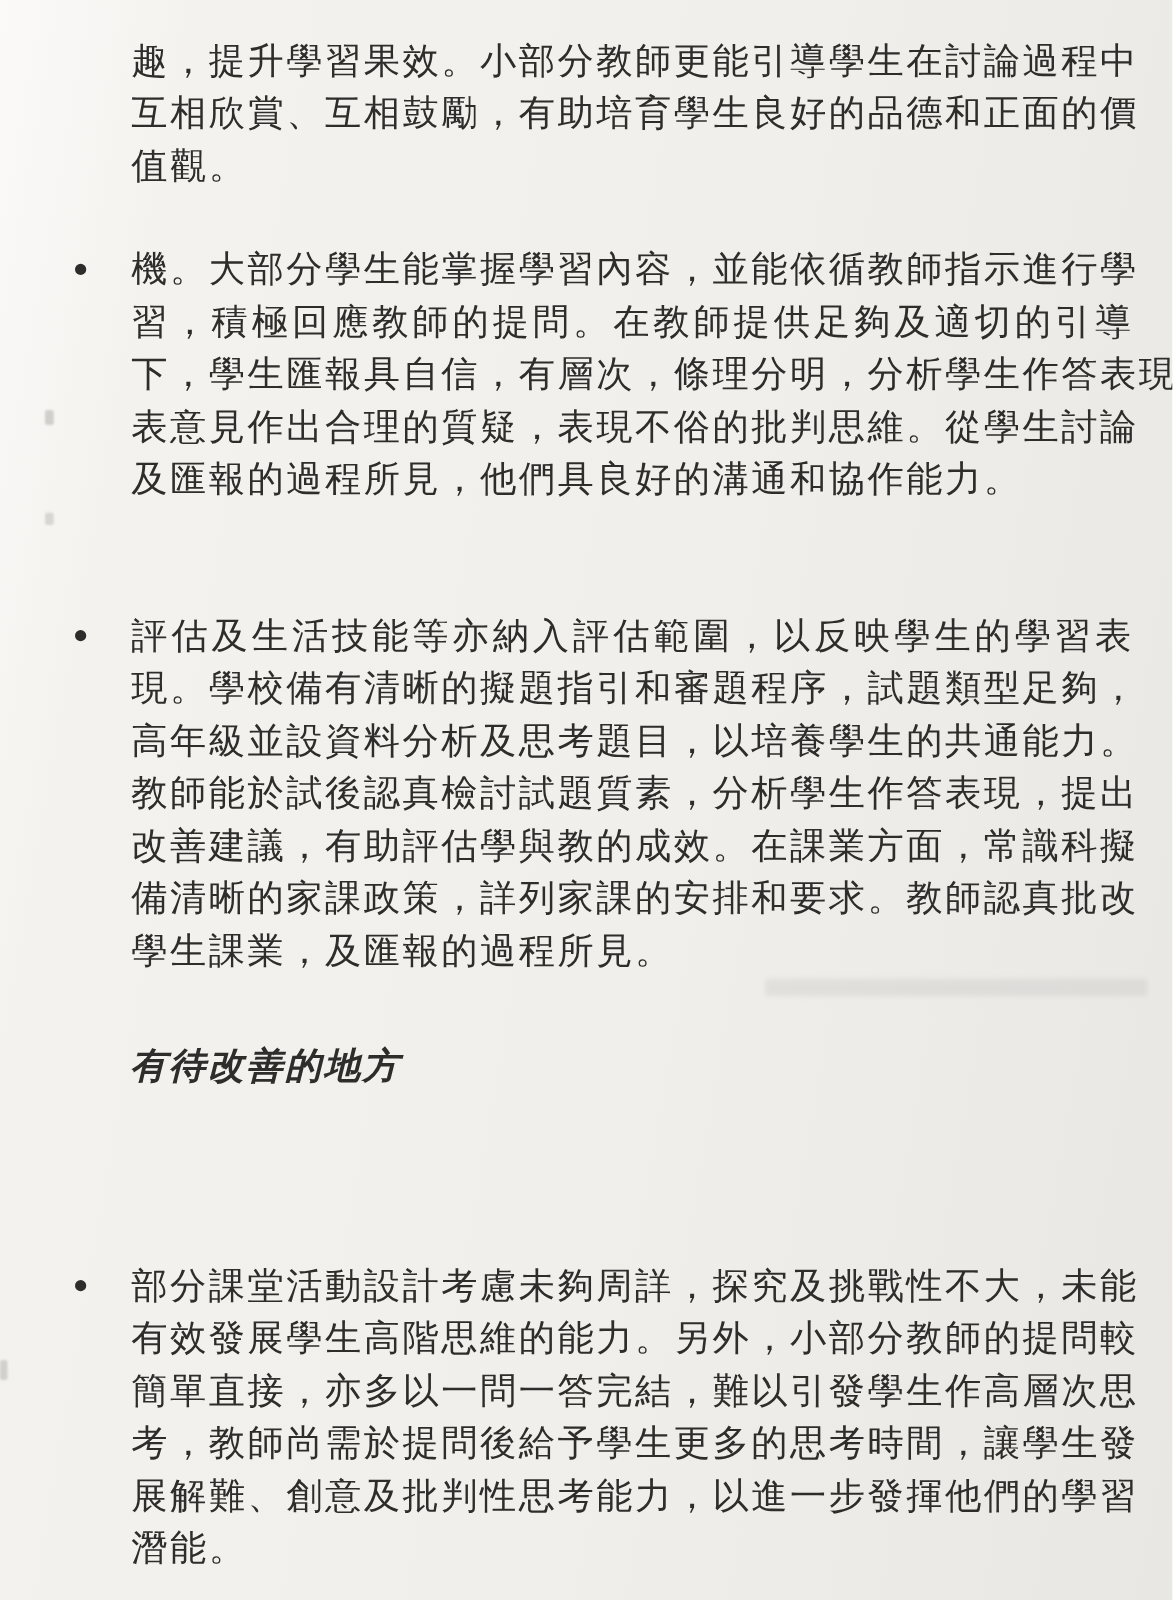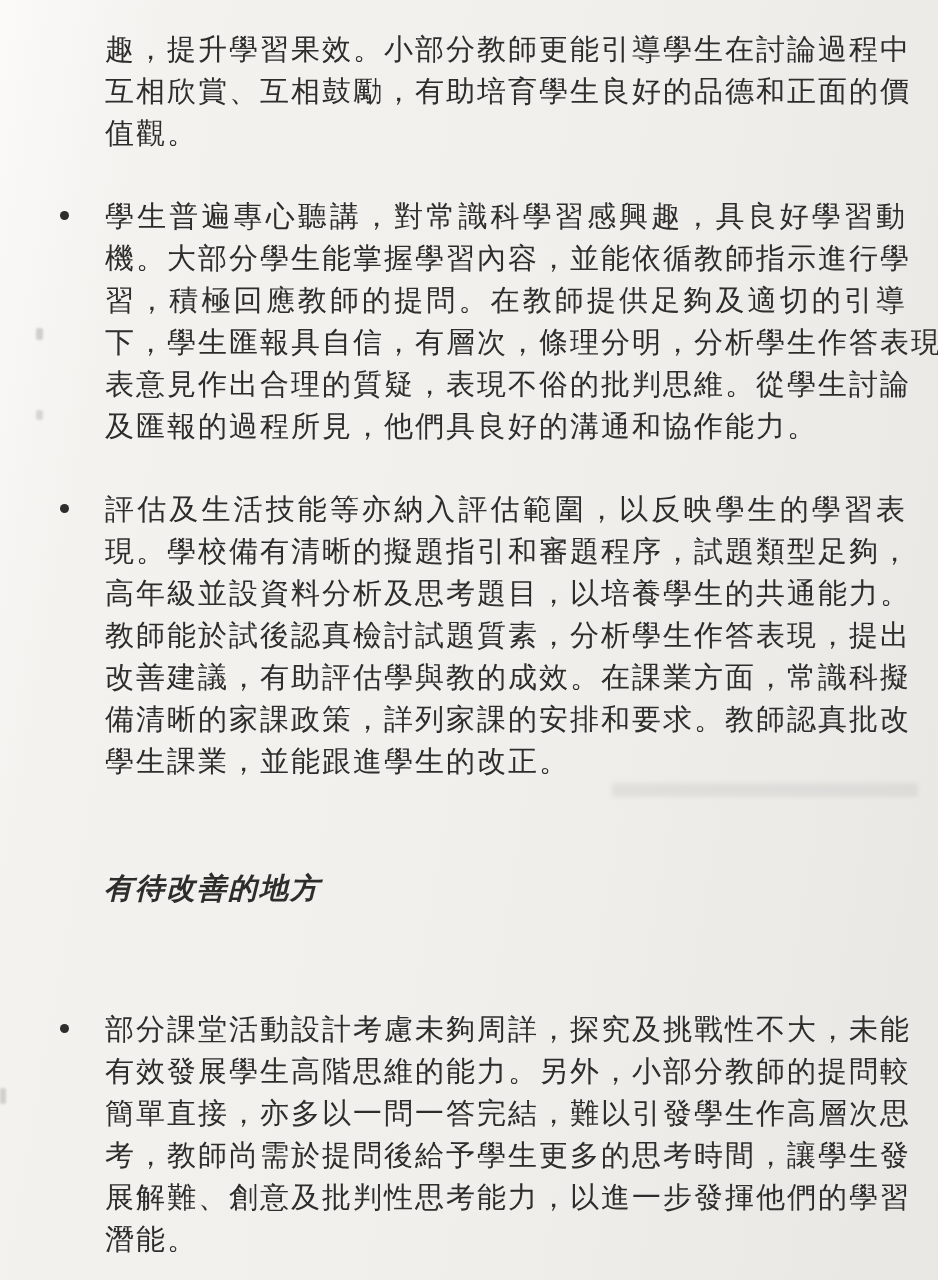--- a/index.html
+++ b/index.html
@@ -43,27 +43,26 @@
     position: absolute;
     left: -45px;
     top: 16px;
     width: 9px; height: 9px;
     border-radius: 50%;
     background: var(--ink);
   }
   .heading {
     position: absolute;
     left: 104px;
-    top: 870px;
+    top: 832px;
     font-size: 29px;
     line-height: 42px;
     font-weight: bold;
     font-style: italic;
     letter-spacing: 2px;
-    font-family: Liberation Mono, monospace;
   }
   
   .artifact {
     position: absolute;
     background: #6f6e6c;
     border-radius: 2px;
     pointer-events: none;
   }
   .artifact-1 { left: 612px; top: 783px; width: 306px; height: 14px; opacity: 0.10; filter: blur(2px); }
   .artifact-2 { left: 36px;  top: 328px; width: 7px;  height: 12px; opacity: 0.28; filter: blur(1px); }
@@ -82,39 +81,38 @@
 
   <div class="para" style="top:28px">
       <div class="text-line">趣，提升學習果效。小部分教師更能引導學生在討論過程中</div>
       <div class="text-line">互相欣賞、互相鼓勵，有助培育學生良好的品德和正面的價</div>
       <div class="text-line last-line">值觀。</div>
     </div>
 
   <div class="para" style="top:195px">
     <span class="bullet-dot"></span>
     <div class="lines">
-        <div class="text-line">學生普遍專心聽講，對常識科學習感興趣，具良好學習動</div>
         <div class="text-line">機。大部分學生能掌握學習內容，並能依循教師指示進行學</div>
         <div class="text-line">習，積極回應教師的提問。在教師提供足夠及適切的引導</div>
         <div class="text-line">下，學生匯報具自信，有層次，條理分明，分析學生作答表現</div>
         <div class="text-line">表意見作出合理的質疑，表現不俗的批判思維。從學生討論</div>
         <div class="text-line last-line">及匯報的過程所見，他們具良好的溝通和協作能力。</div>
       </div>
   </div>
 
   <div class="para" style="top:488px">
     <span class="bullet-dot"></span>
     <div class="lines">
         <div class="text-line">評估及生活技能等亦納入評估範圍，以反映學生的學習表</div>
         <div class="text-line">現。學校備有清晰的擬題指引和審題程序，試題類型足夠，</div>
         <div class="text-line">高年級並設資料分析及思考題目，以培養學生的共通能力。</div>
         <div class="text-line">教師能於試後認真檢討試題質素，分析學生作答表現，提出</div>
         <div class="text-line">改善建議，有助評估學與教的成效。在課業方面，常識科擬</div>
         <div class="text-line">備清晰的家課政策，詳列家課的安排和要求。教師認真批改</div>
-        <div class="text-line last-line">學生課業，並能跟進學生的改正。</div>
+        <div class="text-line last-line">學生課業，及匯報的過程所見。</div>
       </div>
   </div>
 
   <div class="heading">有待改善的地方</div>
 
   <div class="para" style="top:1008px">
     <span class="bullet-dot"></span>
     <div class="lines">
         <div class="text-line">部分課堂活動設計考慮未夠周詳，探究及挑戰性不大，未能</div>
         <div class="text-line">有效發展學生高階思維的能力。另外，小部分教師的提問較</div>

